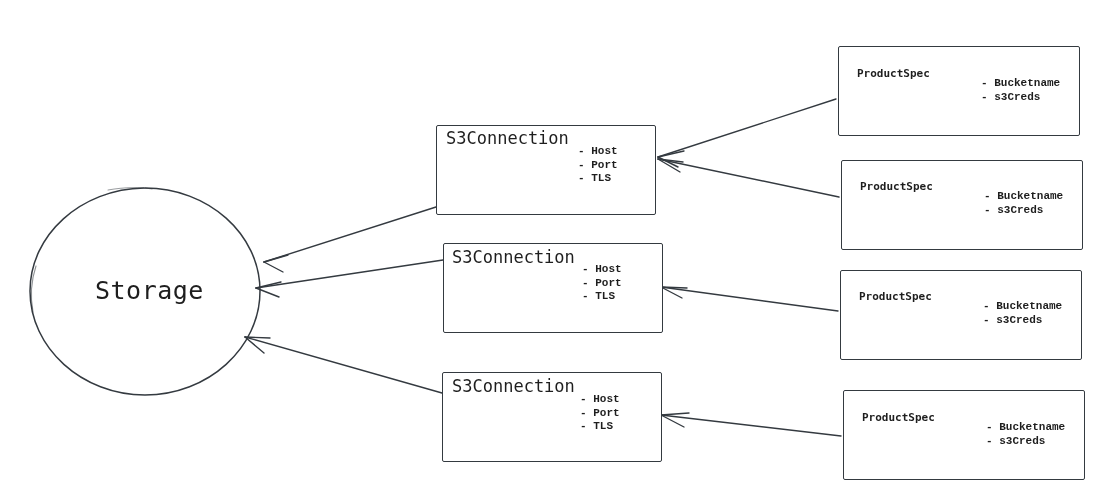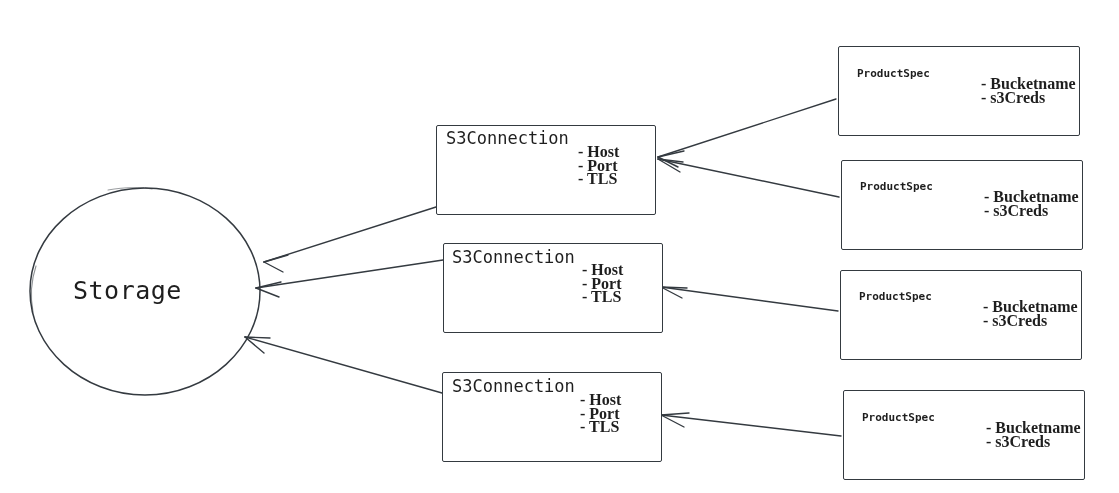--- a/index.html
+++ b/index.html
@@ -33,22 +33,22 @@
     position: absolute;
     font-family: "DejaVu Sans Mono", "Liberation Mono", monospace;
     font-size: 17px;
     line-height: 15px;
     color: #1e1e1e;
     white-space: nowrap;
     letter-spacing: 0px;
   }
   .node-attrs {
     position: absolute;
-    font-family: Liberation Serif, serif;
-    font-size: 16px;
+    font-family: Liberation Mono, monospace;
+    font-size: 11px;
     font-weight: bold;
     line-height: 13.5px;
     color: #1e1e1e;
     white-space: nowrap;
   }
   .node-attrs div {
     white-space: pre;
   }
   .circle-label {
     position: absolute;
@@ -108,21 +108,21 @@
     <path d="M 661 287 L 687 288" fill="none" stroke="#343a40" stroke-width="1.4" stroke-linecap="round"></path>
     <path d="M 661 287 L 682 298" fill="none" stroke="#343a40" stroke-width="1.4" stroke-linecap="round"></path>
   </g>
   <g>
     <path d="M 841 436 L 661 415" fill="none" stroke="#343a40" stroke-width="1.4" stroke-linecap="round"></path>
     <path d="M 661 415 L 689 413" fill="none" stroke="#343a40" stroke-width="1.4" stroke-linecap="round"></path>
     <path d="M 661 415 L 684 427" fill="none" stroke="#343a40" stroke-width="1.4" stroke-linecap="round"></path>
   </g>
 </svg>
 
-<div class="circle-label" style="left:73px; top:277px;">Storage</div>
+<div class="circle-label" style="left:95px; top:277px;">Storage</div>
 
 <div class="node-box s3-box" style="left:436px; top:125px;"></div>
 <div class="node-title" style="left:446px; top:131px;">S3Connection</div>
 <div class="node-attrs" style="left:578px; top:145px;">
   <div>- Host</div>
   <div>- Port</div>
   <div>- TLS</div>
 </div>
 
 <div class="node-box s3-box" style="left:443px; top:243px;"></div>

